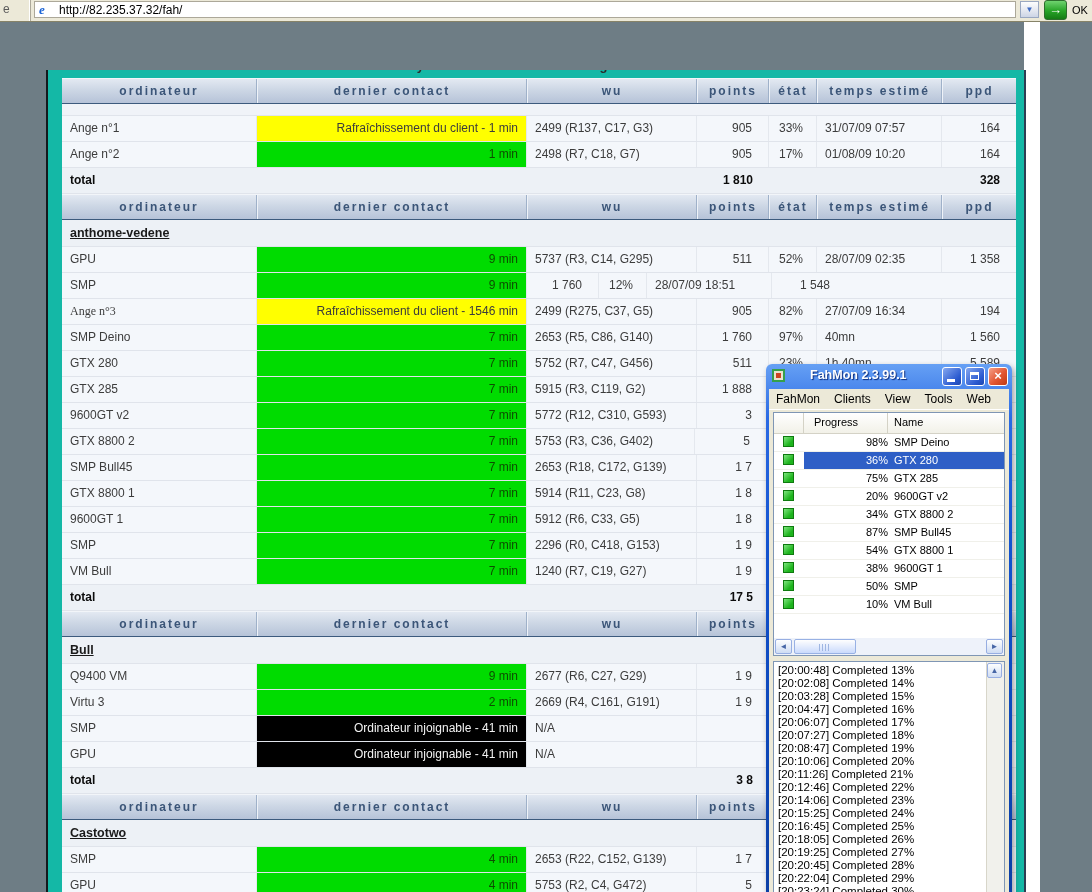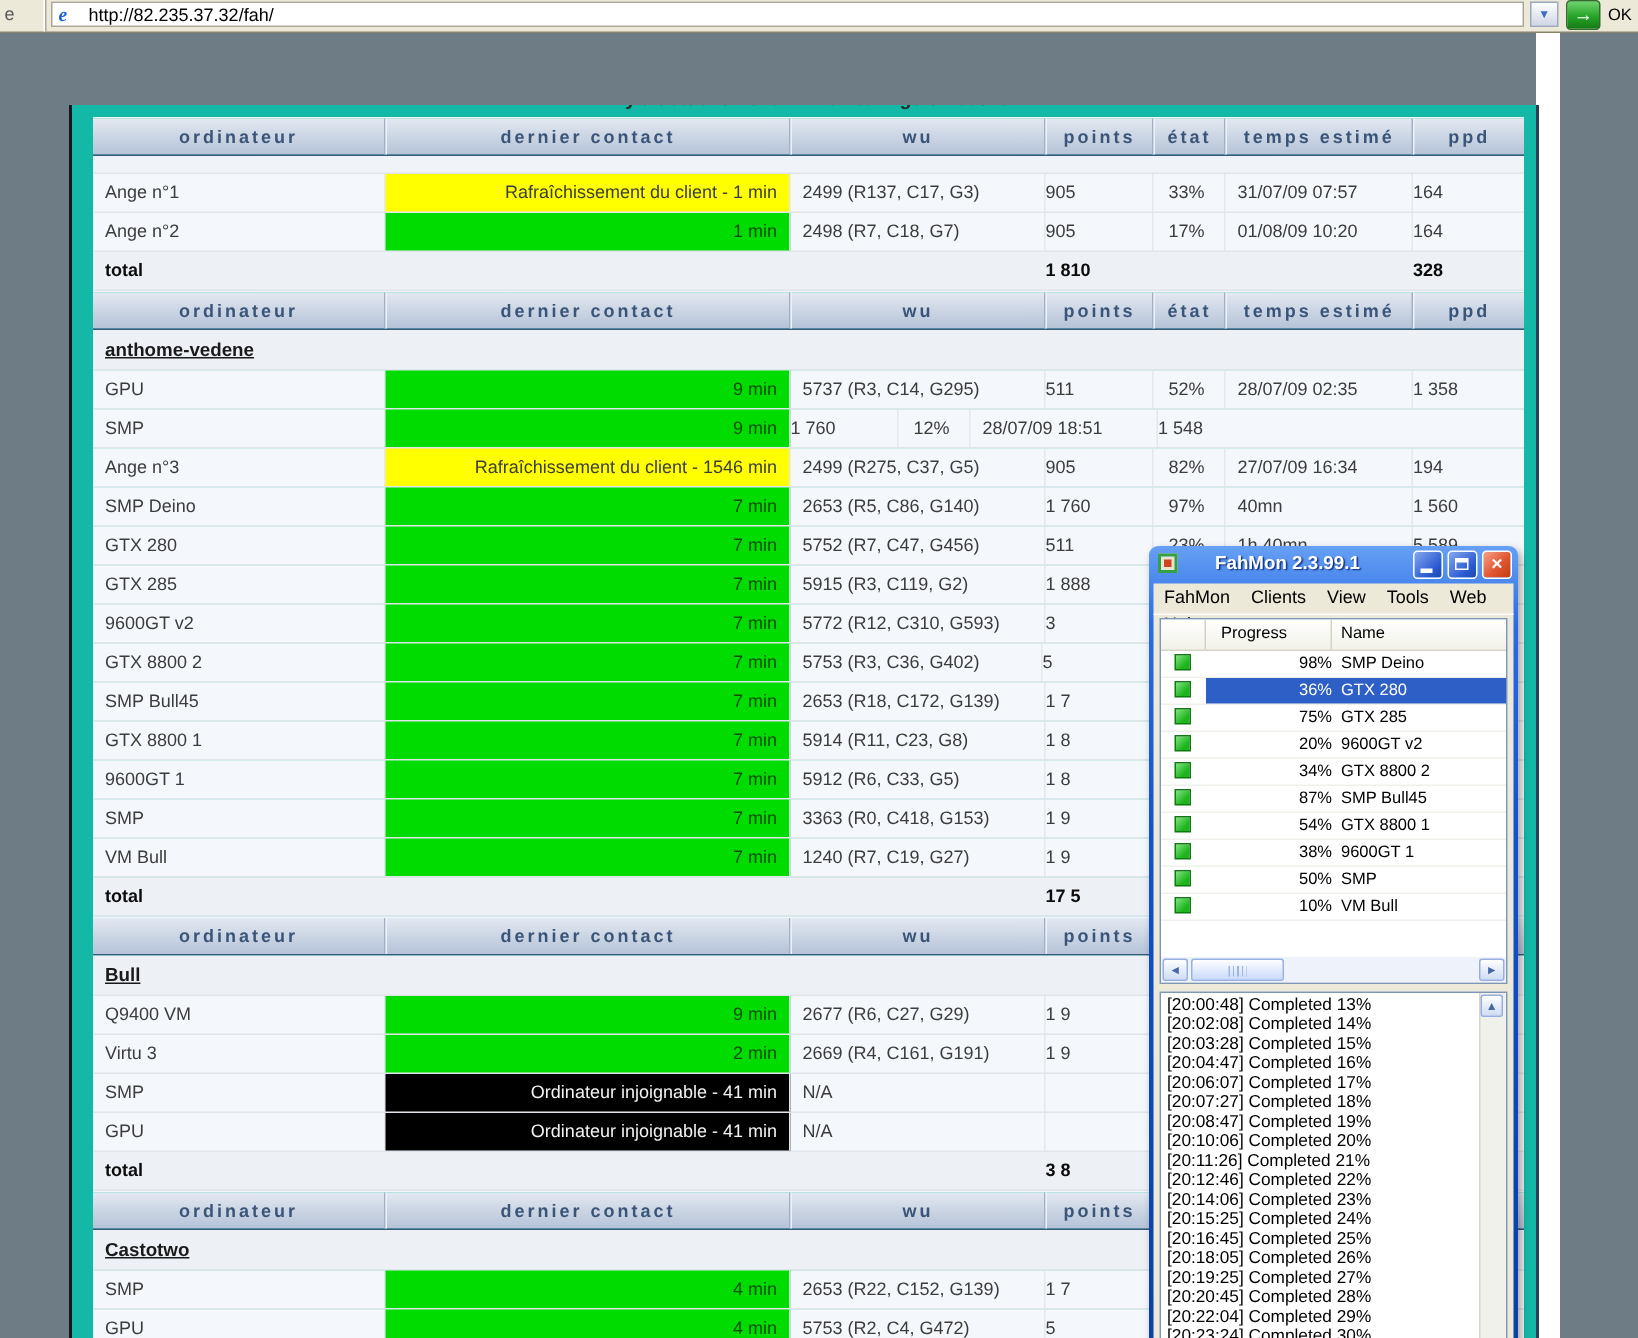--- a/index.html
+++ b/index.html
@@ -62,21 +62,21 @@
     box-sizing:border-box;overflow:hidden;white-space:nowrap;
     font-size:12px;color:#3c3c3c;line-height:25px;border-right:1px solid #e4e8ee;
   }
   .td:last-child,.th:last-child{border-right:none;}
   .cell-name{padding-left:8px;}
   .cell-contact{text-align:right;padding-right:8px;}
   .c-green{background:#00dc00;color:#0d4d00;}
   .c-yellow{background:#ffff00;color:#3c3c3c;}
   .c-black{background:#000000;color:#f2f2f2;}
   .cell-wu{padding-left:8px;}
-  .cell-num{text-align:left;padding-right:16px;}
+  .cell-num{text-align:right;padding-right:16px;}
   .cell-etat{padding-left:10px;}
   .cell-temps{padding-left:8px;}
   .grouprow{height:27px;background:#edf1f6;}
   .grouplink{font-weight:bold;text-decoration:underline;color:#1a1a1a;font-size:12.5px;
     padding-left:8px;line-height:26px;}
   .spacer{height:12px;background:#f0f3f8;}
   .totalrow{background:#edf1f6;font-weight:bold;color:#0c0c0c;}
   .totalrow .td{border-right:none;font-weight:bold;color:#0c0c0c;}
   
   .fahmon{
@@ -222,21 +222,21 @@
         </div>
         <div class="trow">
           <div class="td cell-name" style="width: 195px;">SMP</div>
           <div class="td cell-contact c-green" style="width: 270px;">9 min</div>
           <div class="td cell-num" style="width: 72px;">1 760</div>
           <div class="td cell-etat" style="width: 48px;">12%</div>
           <div class="td cell-temps" style="width: 125px;">28/07/09 18:51</div>
           <div class="td cell-num" style="width: 74px;">1 548</div>
         </div>
         <div class="trow">
-          <div class="td cell-name" style="width: 195px;">Ange n°3</div>
+          <div class="td cell-name" style="width: 195px; font-family: Liberation Serif, serif;">Ange n°3</div>
           <div class="td cell-contact c-yellow" style="width: 270px;">Rafraîchissement du client - 1546 min</div>
           <div class="td cell-wu" style="width: 170px;">2499 (R275, C37, G5)</div>
           <div class="td cell-num" style="width: 72px;">905</div>
           <div class="td cell-etat" style="width: 48px;">82%</div>
           <div class="td cell-temps" style="width: 125px;">27/07/09 16:34</div>
           <div class="td cell-num" style="width: 74px;">194</div>
         </div>
         <div class="trow">
           <div class="td cell-name" style="width: 195px;">SMP Deino</div>
           <div class="td cell-contact c-green" style="width: 270px;">7 min</div>
@@ -305,21 +305,21 @@
           <div class="td cell-contact c-green" style="width: 270px;">7 min</div>
           <div class="td cell-wu" style="width: 170px;">5912 (R6, C33, G5)</div>
           <div class="td cell-num" style="width: 72px;">1 8</div>
           <div class="td cell-etat" style="width: 48px;"></div>
           <div class="td cell-temps" style="width: 125px;"></div>
           <div class="td cell-num" style="width: 74px;"></div>
         </div>
         <div class="trow">
           <div class="td cell-name" style="width: 195px;">SMP</div>
           <div class="td cell-contact c-green" style="width: 270px;">7 min</div>
-          <div class="td cell-wu" style="width: 170px;">3363 (R0, C418, G153)</div>
+          <div class="td cell-wu" style="width: 170px;">2296 (R0, C418, G153)</div>
           <div class="td cell-num" style="width: 72px;">1 9</div>
           <div class="td cell-etat" style="width: 48px;"></div>
           <div class="td cell-temps" style="width: 125px;"></div>
           <div class="td cell-num" style="width: 74px;"></div>
         </div>
         <div class="trow">
           <div class="td cell-name" style="width: 195px;">VM Bull</div>
           <div class="td cell-contact c-green" style="width: 270px;">7 min</div>
           <div class="td cell-wu" style="width: 170px;">1240 (R7, C19, G27)</div>
           <div class="td cell-num" style="width: 72px;">1 9</div>

